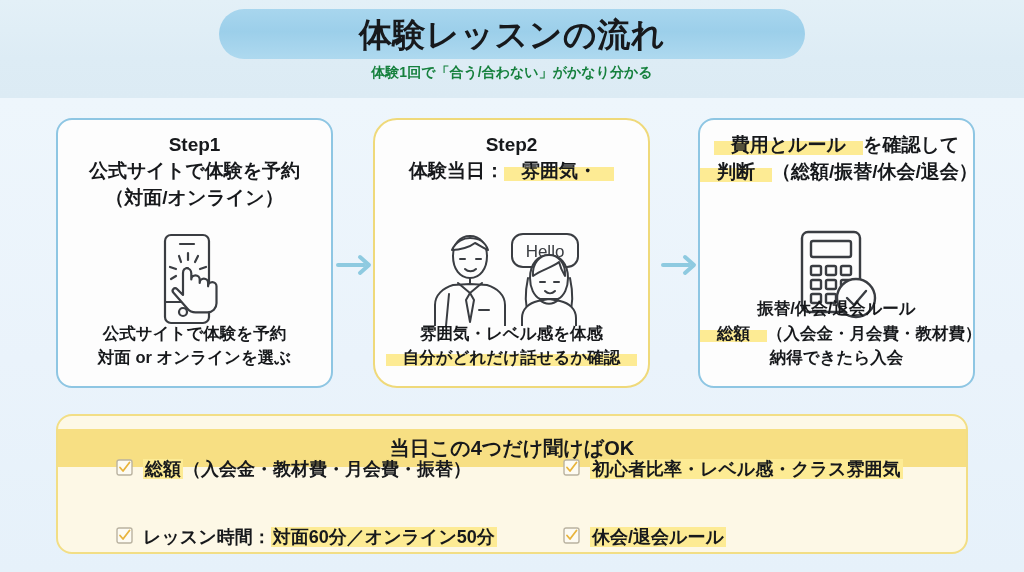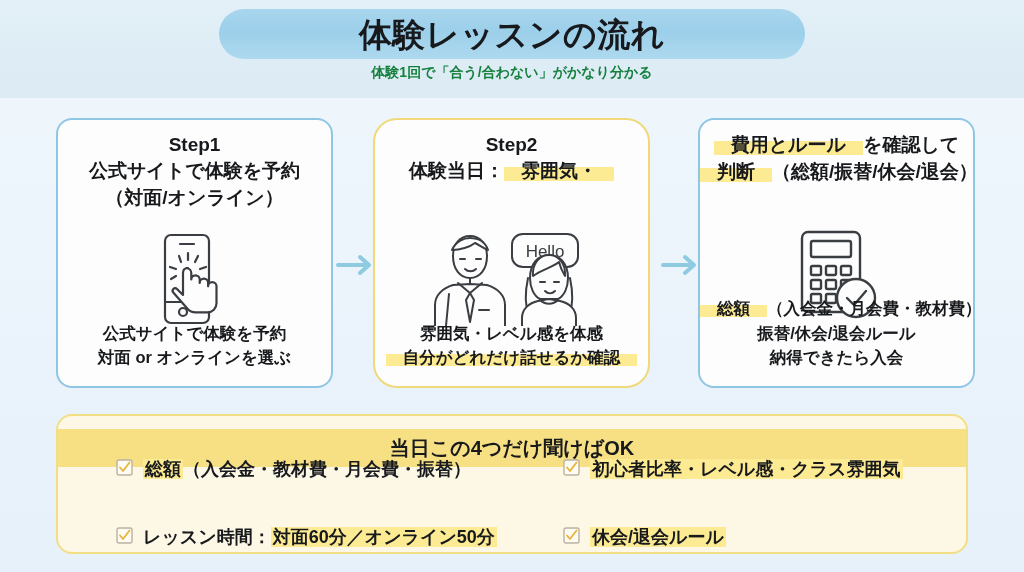--- a/index.html
+++ b/index.html
@@ -214,22 +214,22 @@
         <rect x="32" y="52" width="10" height="9" rx="1.5"></rect>
         <rect x="47" y="52" width="10" height="9" rx="1.5"></rect>
         <rect x="17" y="66" width="10" height="9" rx="1.5"></rect>
         <rect x="32" y="66" width="10" height="9" rx="1.5"></rect>
         <circle cx="62" cy="70" r="19" fill="#fdfdfd"></circle>
         <polyline points="53,70 60,77 72,63"></polyline>
       </svg>
     </div>
 
     <div class="card-foot">
+      <div class="foot-line">振替/休会/退会ルール</div>
       <div class="foot-line"><span class="hl">総額</span><span>（入会金・月会費・教材費）</span></div>
-      <div class="foot-line">振替/休会/退会ルール</div>
       <div class="foot-line">納得できたら入会</div>
     </div>
   </div>
 
   <div class="panel">
     <div class="panel-head">
       <div class="panel-head-text">当日この4つだけ聞けばOK</div>
     </div>
     <div class="panel-body">
 

